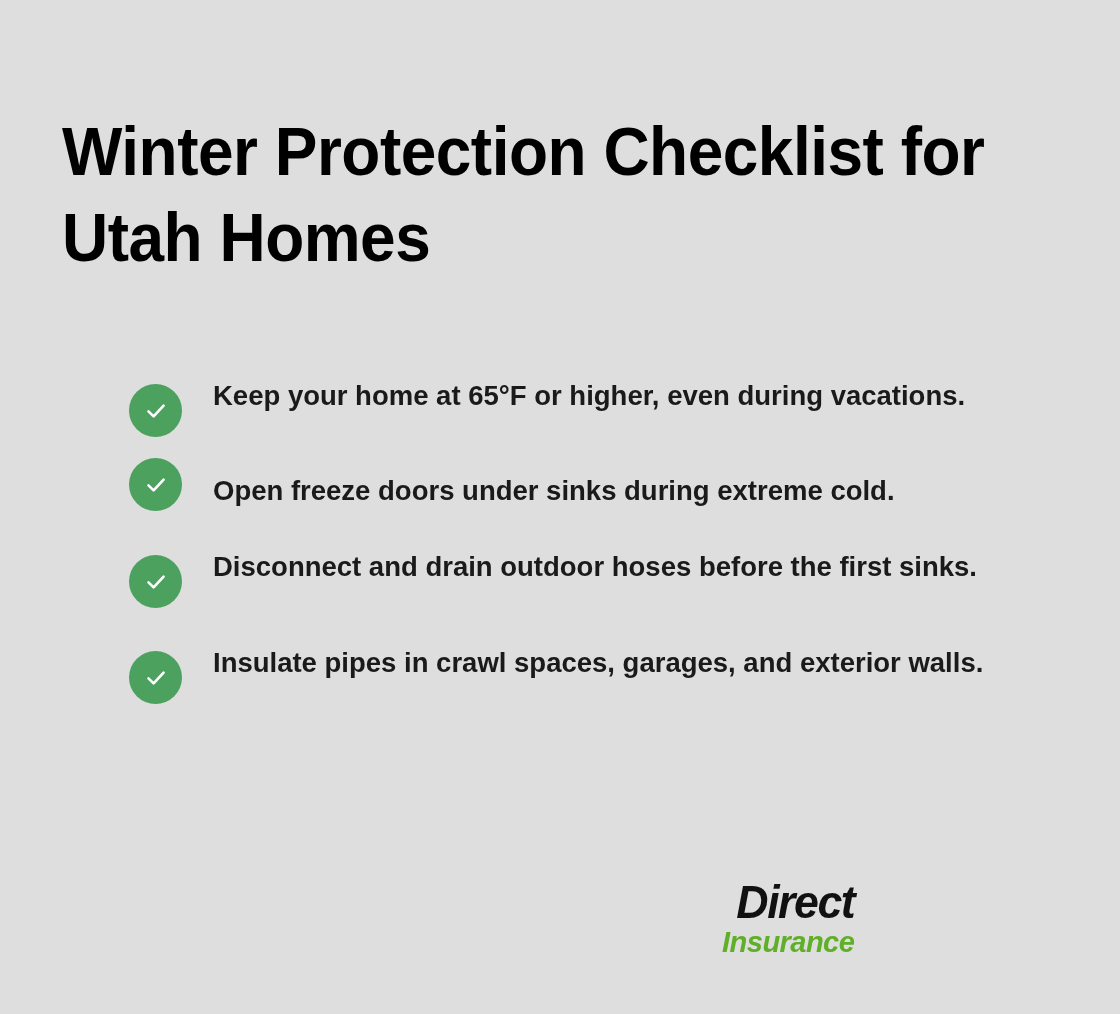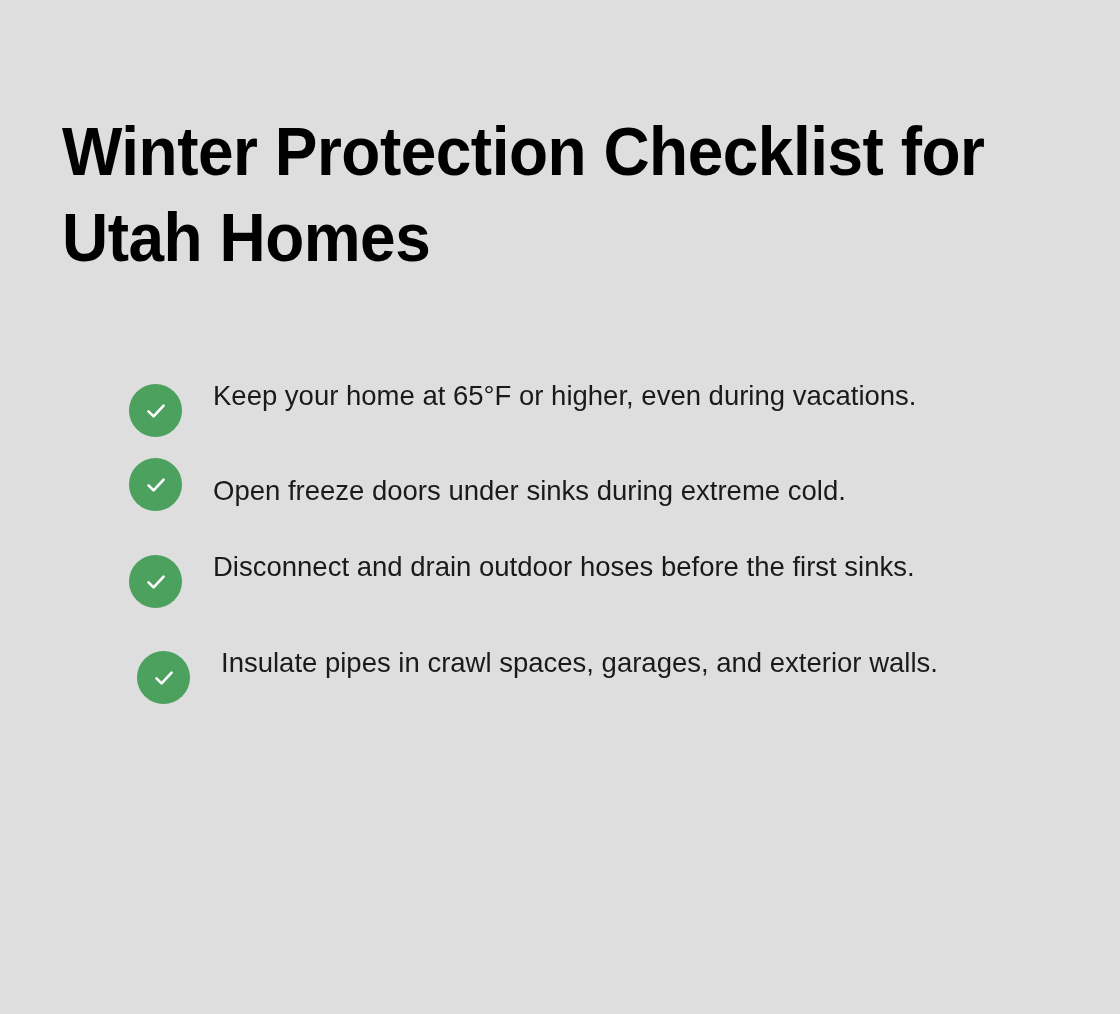--- a/index.html
+++ b/index.html
@@ -49,21 +49,20 @@
     top: 362px;
     width: 900px;
   }
   .check-item {
     display: flex;
     align-items: flex-start;
     margin-bottom: 21px;
   }
   .check-item:last-child {
     margin-bottom: 0;
-    justify-content: center;
   }
   .check-badge {
     flex: 0 0 auto;
     width: 53px;
     height: 53px;
     border-radius: 50%;
     background: #4da15f;
     display: flex;
     align-items: center;
     justify-content: center;
@@ -73,21 +72,21 @@
     display: block;
     width: 26px;
     height: 26px;
   }
   .check-text {
     flex: 1 1 auto;
     margin-left: 31px;
     font-size: 27.5px;
     line-height: 43px;
     color: #1a1a1a;
-    font-weight: 400;
+    font-weight: 700;
     padding-top: 12px;
     max-width: 800px;
   }
   
   .check-item.one-line .check-badge {
     margin-top: 0;
   }
   .check-item.one-line .check-text {
     padding-top: 11px;
   }
@@ -166,14 +165,18 @@
       <span class="check-badge">
         <svg viewBox="0 0 26 26" aria-hidden="true">
           <path d="M5.5 13.4 L10.6 18.4 L20.6 7.6" fill="none" stroke="#ffffff" stroke-width="2.6" stroke-linecap="round" stroke-linejoin="round"></path>
         </svg>
       </span>
       <span class="check-text">Insulate pipes in crawl spaces, garages, and exterior walls.</span>
     </div>
 
   </div>
 
+  <div class="logo">
+    <span class="logo-direct">Direct</span>
+    <span class="logo-insurance">Insurance</span>
+  </div>
 
 </div>
 
 </body></html>

